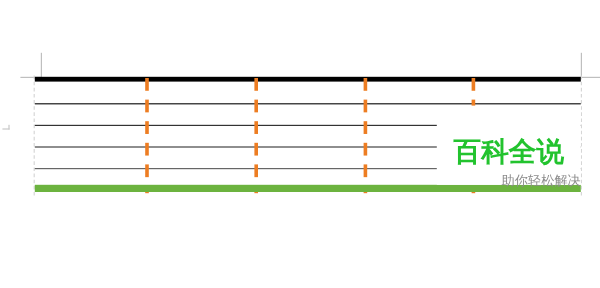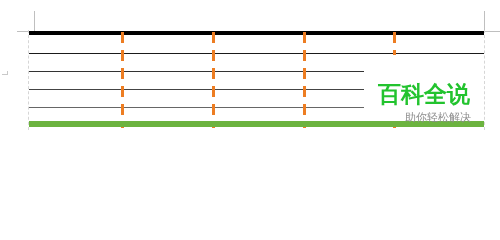--- a/index.html
+++ b/index.html
@@ -9,20 +9,21 @@
   }
   body {
     font-family: "DejaVu Sans", sans-serif;
   }
   #screenshot {
     position: relative;
     width: 500px;
     height: 138px;
     background: #ffffff;
     overflow: hidden;
+    margin-top: 33px;
   }
 
   
   .mark-v {
     position: absolute;
     width: 1px;
     background: #bfbfbf;
   }
   .mark-h {
     position: absolute;
@@ -140,28 +141,29 @@
     font-family: "DejaVu Sans", sans-serif;
     font-size: 23px;
     font-weight: bold;
     line-height: 25px;
     letter-spacing: 0px;
     color: #22c32e;
     white-space: nowrap;
   }
   #logo-subtitle {
     position: absolute;
-    left: 14px;
+    left: 0;
     top: 56px;
     width: 120px;
     font-family: "DejaVu Sans", sans-serif;
     font-size: 11px;
     line-height: 13px;
     color: #8c8c8c;
     white-space: nowrap;
+    text-align: right;
   }
 </style>
 </head>
 <body>
 
 <div id="screenshot">
 
   <div class="mark-v" id="mark-tl-v"></div>
   <div class="mark-h" id="mark-tl-h"></div>
   <div class="mark-v" id="mark-tr-v"></div>

